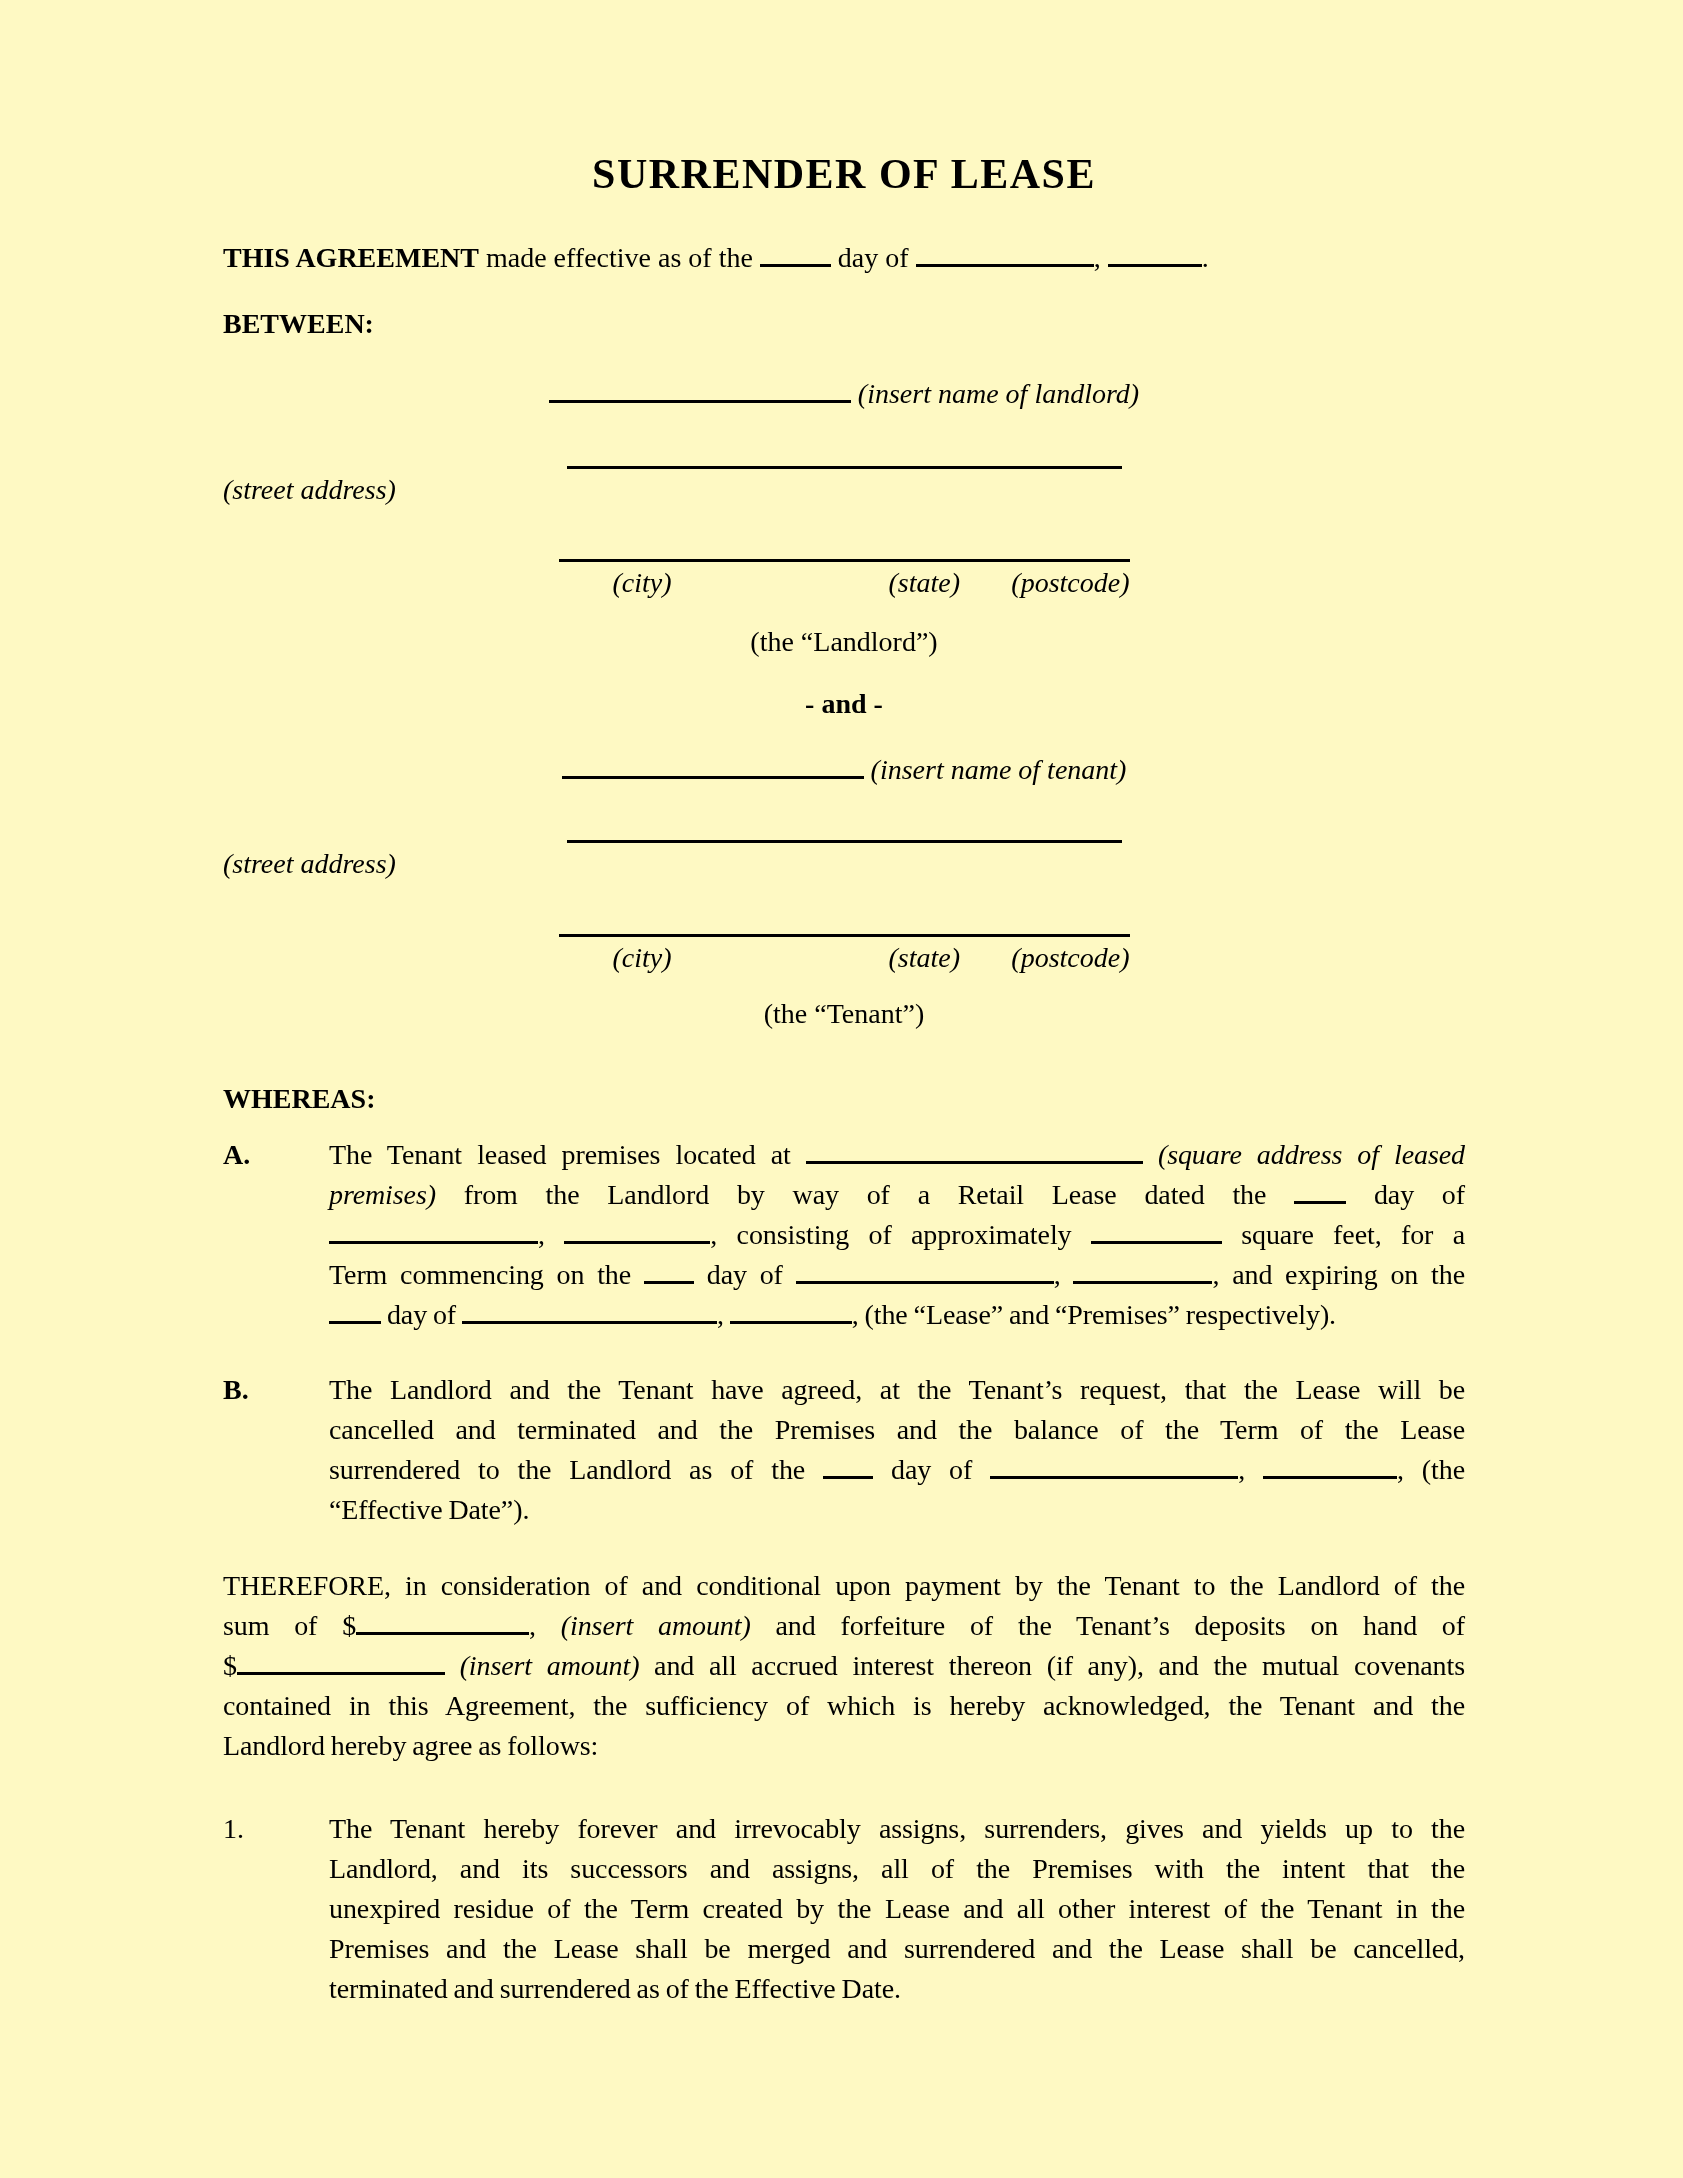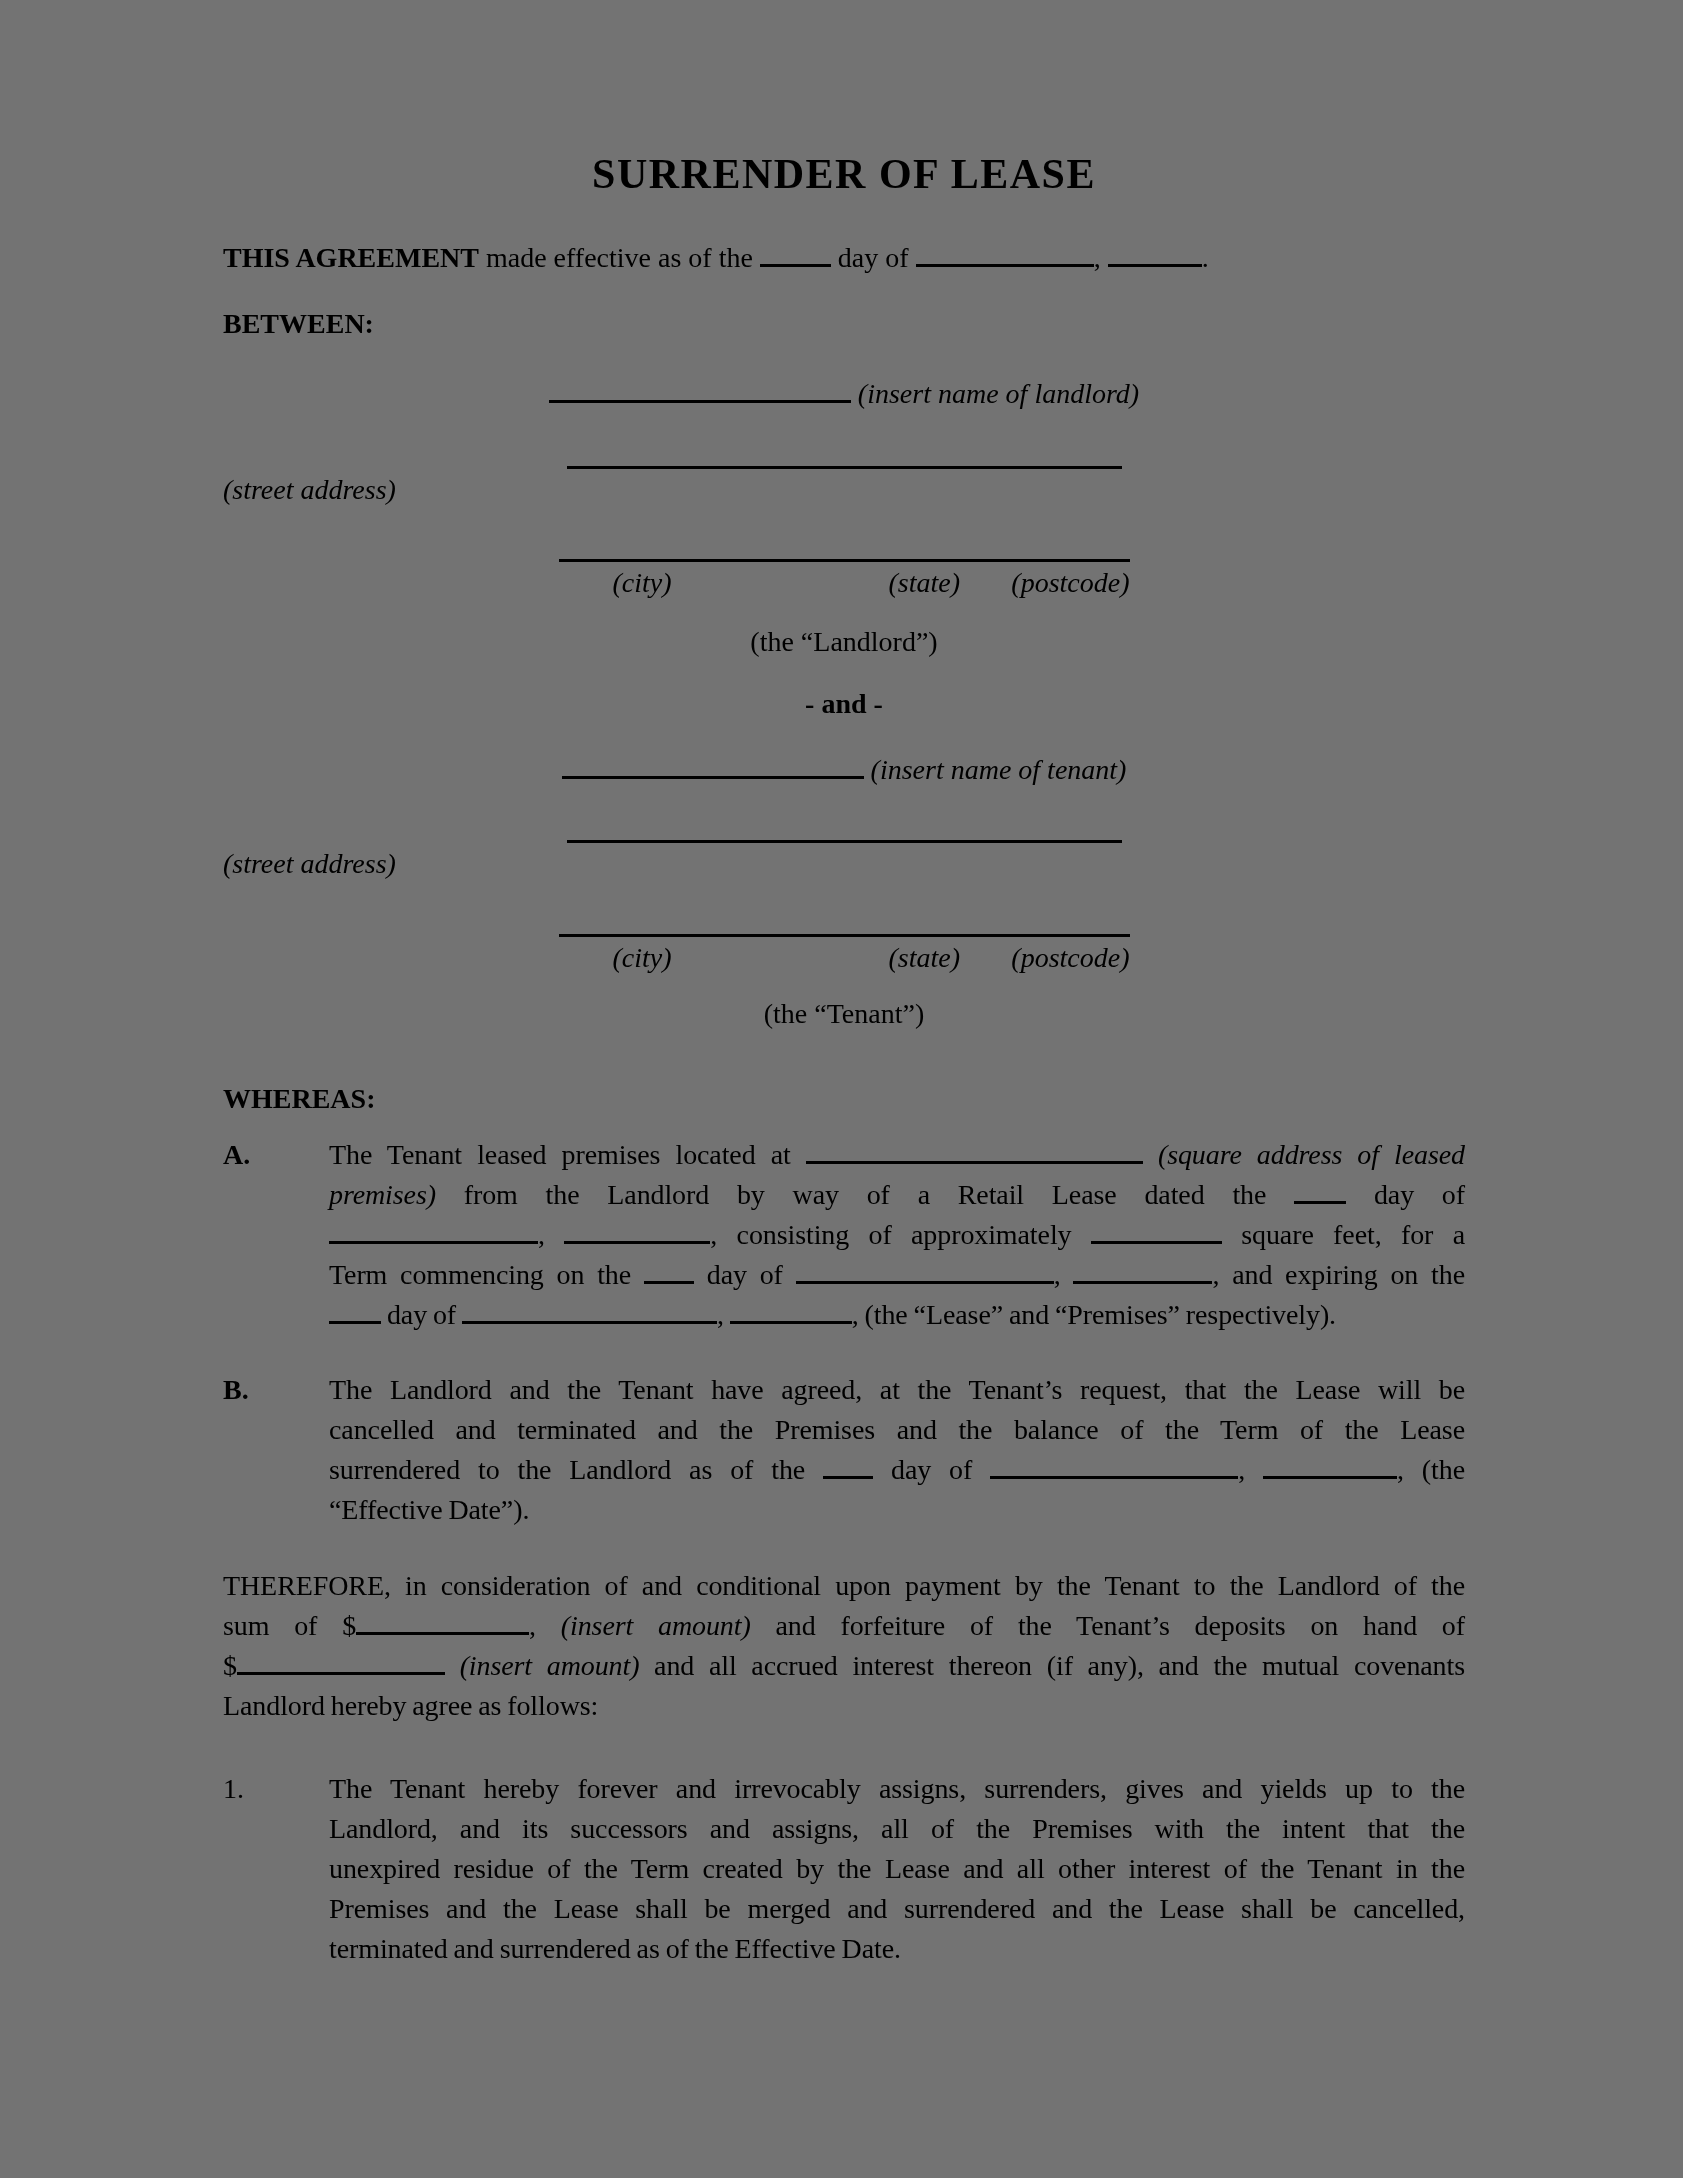--- a/index.html
+++ b/index.html
@@ -1,19 +1,19 @@
 <!DOCTYPE html>
 <html><head>
 <meta charset="utf-8">
 <style>
   html,body{margin:0;padding:0;background:#ffffff;}
   .page{
     position:relative;
     width:1683px;height:2178px;
-    background:#737373;color:#000;
+    background:#fef9c3;color:#000;
     font-family:"Liberation Serif","DejaVu Serif",serif;
     font-size:28px;
     overflow:hidden;
   }
   .content{padding:149px 218px 0 223px;}
   .doc-title{
     text-align:center;font-weight:700;font-size:42px;line-height:50px;letter-spacing:1.5px;
   }
   
   .pline{line-height:40px;text-align:justify;text-align-last:justify;word-spacing:-1px;letter-spacing:-0.1px;}
@@ -111,20 +111,21 @@
       <div class="pline"><span>The Landlord and the Tenant have agreed, at the Tenant’s request, that the Lease will be</span></div>
       <div class="pline"><span>cancelled and terminated and the Premises and the balance of the Term of the Lease</span></div>
       <div class="pline"><span>surrendered to the Landlord as of the </span><span class="blank" style="width: 50px;"></span><span> day of </span><span class="blank" style="width: 248px;"></span><span>, </span><span class="blank" style="width: 134px;"></span><span>, (the</span></div>
       <div class="pline last"><span>“Effective Date”).</span></div>
     </div>
 
     <div class="para therefore">
       <div class="pline"><span>THEREFORE, in consideration of and conditional upon payment by the Tenant to the Landlord of the</span></div>
       <div class="pline"><span>sum of $</span><span class="blank" style="width: 173px;"></span><span>, </span><span class="seg-i">(insert amount)</span><span> and forfeiture of the Tenant’s deposits on hand of</span></div>
       <div class="pline"><span>$</span><span class="blank" style="width: 208px;"></span><span> </span><span class="seg-i">(insert amount)</span><span> and all accrued interest thereon (if any), and the mutual covenants</span></div>
+      <div class="pline"><span>contained in this Agreement, the sufficiency of which is hereby acknowledged, the Tenant and the</span></div>
       <div class="pline last"><span>Landlord hereby agree as follows:</span></div>
     </div>
 
     <div class="para hang clause-1">
       <span class="marker">1.</span>
       <div class="pline"><span>The Tenant hereby forever and irrevocably assigns, surrenders, gives and yields up to the</span></div>
       <div class="pline"><span>Landlord, and its successors and assigns, all of the Premises with the intent that the</span></div>
       <div class="pline"><span>unexpired residue of the Term created by the Lease and all other interest of the Tenant in the</span></div>
       <div class="pline"><span>Premises and the Lease shall be merged and surrendered and the Lease shall be cancelled,</span></div>
       <div class="pline last"><span>terminated and surrendered as of the Effective Date.</span></div>

